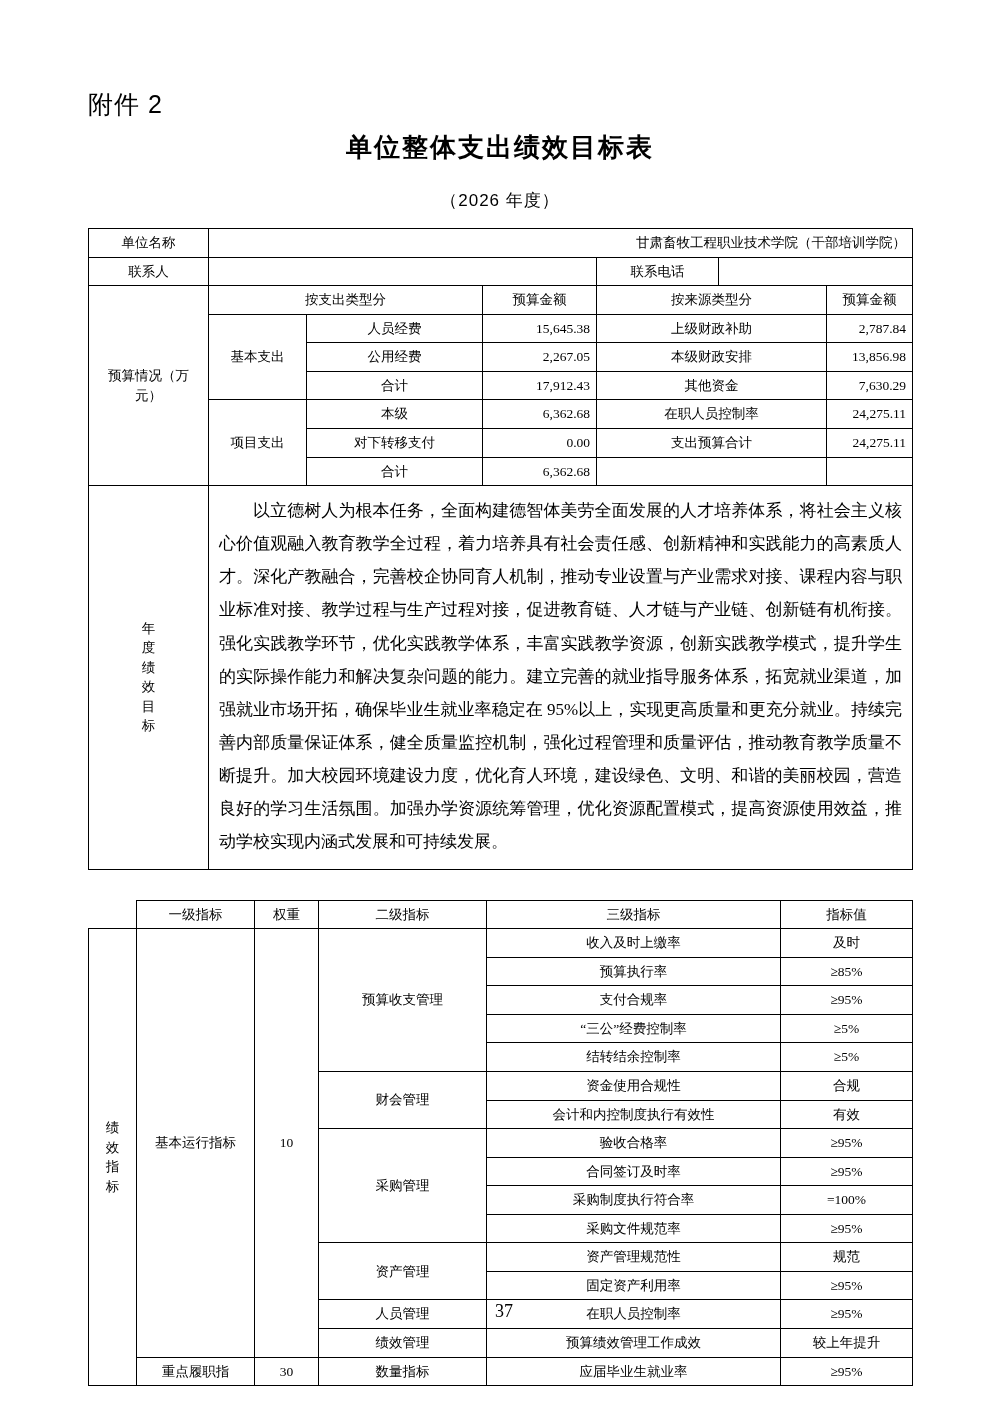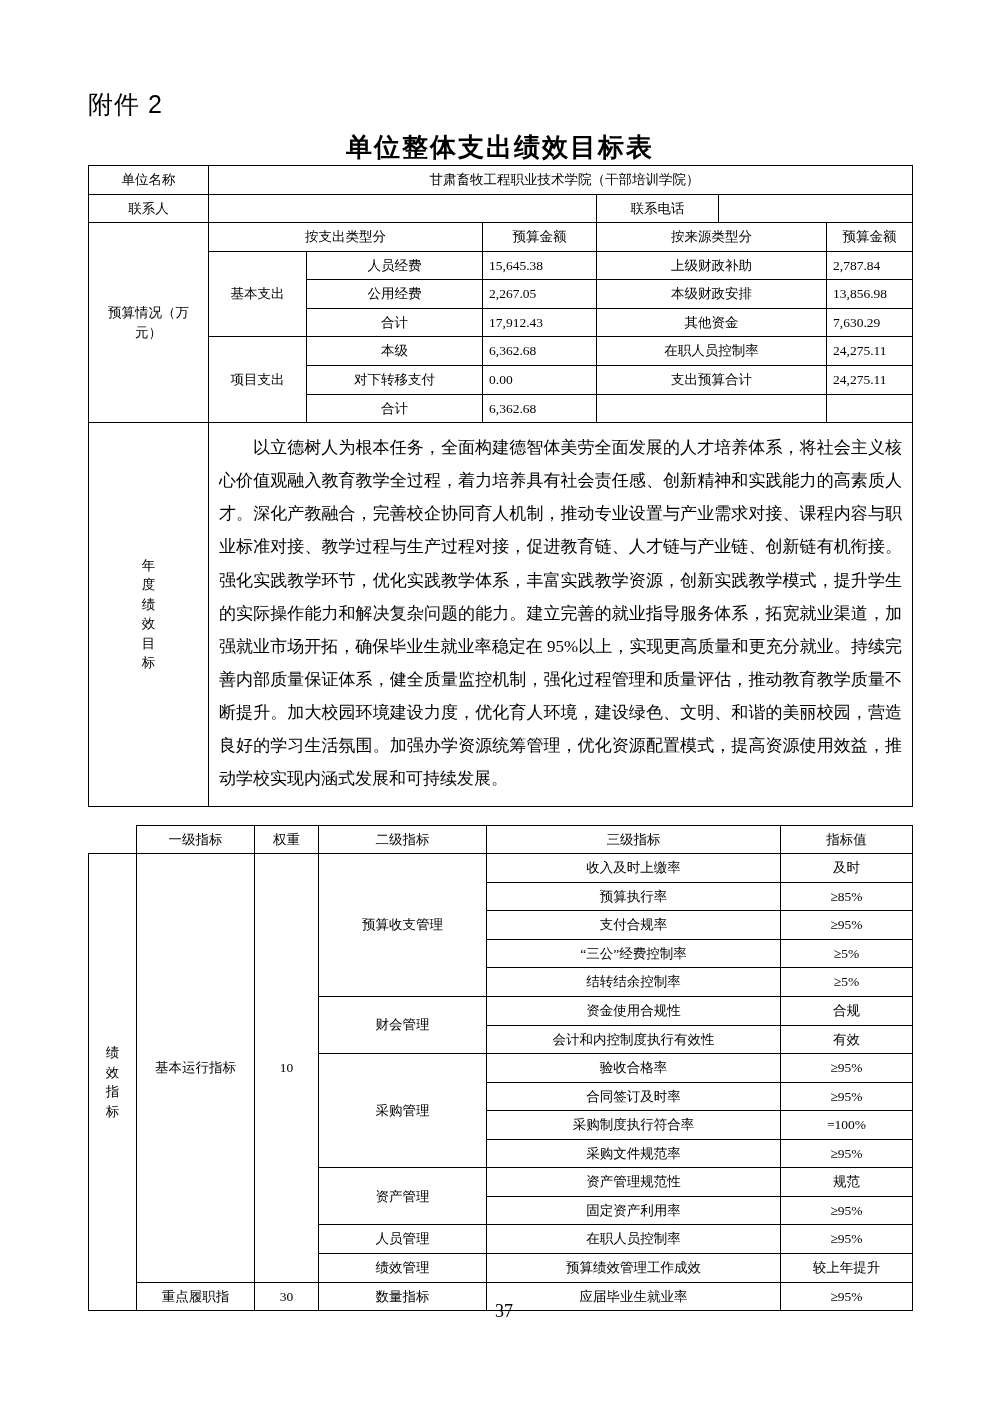--- a/index.html
+++ b/index.html
@@ -50,22 +50,22 @@
     border-radius: 25px;
   }
   table.main td {
     border: 1px solid #000;
     font-size: 13.5px;
     padding: 4px 6px;
     vertical-align: middle;
     line-height: 1.45;
   }
   td.c { text-align: center; }
-  td.r { text-align: left; padding-right: 14px; }
-  td.l { text-align: center; }
+  td.r { text-align: right; padding-right: 14px; }
+  td.l { text-align: right; }
   .vertlabel {
     text-align: center;
     line-height: 1.7;
     font-size: 13.5px;
   }
   .vert-char {
     display: block;
   }
   .para {
     font-size: 17px;
@@ -87,20 +87,21 @@
 </style>
 </head>
 <body>
 
 <div class="page">
 
   <div class="attach-label">附件 2</div>
 
   <div class="doc-title">单位整体支出绩效目标表</div>
 
+  <div class="doc-subtitle">（2026 年度）</div>
 
   <table class="main">
     <colgroup>
       <col style="width:120px">
       <col style="width:98px">
       <col style="width:176px">
       <col style="width:114px">
       <col style="width:122px">
       <col style="width:108px">
       <col style="width:86px">
@@ -174,21 +175,21 @@
           <span class="vert-char">目</span>
           <span class="vert-char">标</span>
         </td>
         <td colspan="6" style="padding:0">
           <div class="para">以立德树人为根本任务，全面构建德智体美劳全面发展的人才培养体系，将社会主义核心价值观融入教育教学全过程，着力培养具有社会责任感、创新精神和实践能力的高素质人才。深化产教融合，完善校企协同育人机制，推动专业设置与产业需求对接、课程内容与职业标准对接、教学过程与生产过程对接，促进教育链、人才链与产业链、创新链有机衔接。强化实践教学环节，优化实践教学体系，丰富实践教学资源，创新实践教学模式，提升学生的实际操作能力和解决复杂问题的能力。建立完善的就业指导服务体系，拓宽就业渠道，加强就业市场开拓，确保毕业生就业率稳定在 95%以上，实现更高质量和更充分就业。持续完善内部质量保证体系，健全质量监控机制，强化过程管理和质量评估，推动教育教学质量不断提升。加大校园环境建设力度，优化育人环境，建设绿色、文明、和谐的美丽校园，营造良好的学习生活氛围。加强办学资源统筹管理，优化资源配置模式，提高资源使用效益，推动学校实现内涵式发展和可持续发展。</div>
         </td>
       </tr>
     </tbody>
   </table>
 
-  <table class="main tight" style="margin-top:18px">
+  <table class="main tight" style="margin-top:30px">
     <colgroup>
       <col style="width:48px">
       <col style="width:118px">
       <col style="width:64px">
       <col style="width:168px">
       <col style="width:294px">
       <col style="width:132px">
     </colgroup>
     <tbody>
       <tr>

